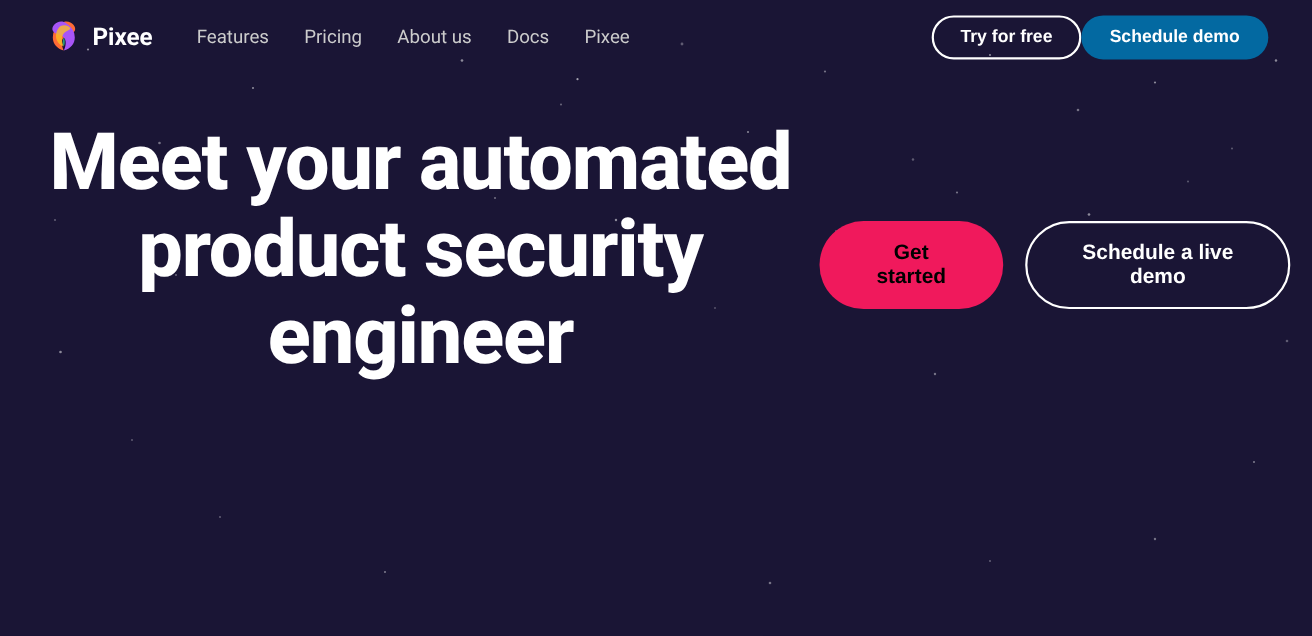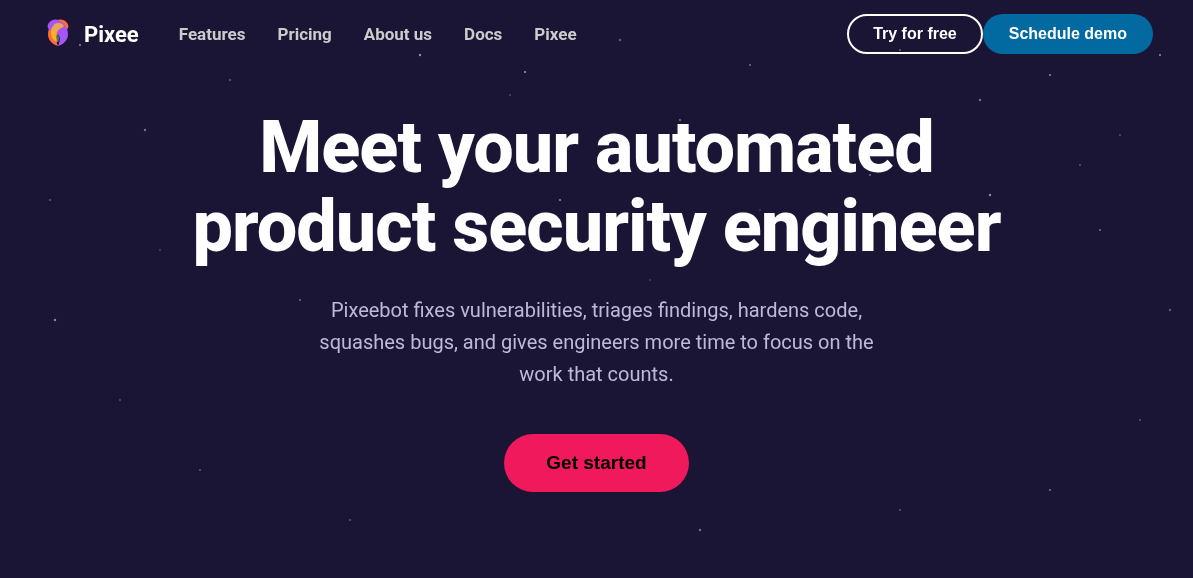--- a/index.html
+++ b/index.html
@@ -69,21 +69,21 @@
       display: flex;
       align-items: center;
       gap: 32px;
       list-style: none;
     }
 
     .nav-links li a {
       color: #cccccc;
       text-decoration: none;
       font-size: 17px;
-      font-weight: 700;
+      font-weight: 400;
     }
 
     .navbar-right {
       display: flex;
       align-items: flex-start;
     }
 
     .btn-try-free {
       background: transparent;
       border: 2px solid #ffffff;
@@ -104,21 +104,21 @@
       font-size: 16px;
       font-weight: 600;
       cursor: pointer;
     }
 
     
     .hero {
       position: relative;
       z-index: 10;
       display: flex;
-      flex-direction: column;
+      flex-direction: row;
       align-items: center;
       justify-content: center;
       text-align: center;
       padding: 40px 20px 30px;
     }
 
     .hero-title {
       font-size: 72px;
       font-weight: 800;
       line-height: 1.1;
@@ -247,17 +247,17 @@
     <button class="btn-try-free">Try for free</button>
     <button class="btn-schedule-demo-nav">Schedule demo</button>
   </div>
 </nav>
 
 <section class="hero">
   <h1 class="hero-title">
     <span>Meet your automated</span><br>
     <span>product security engineer</span>
   </h1>
-  <p class="hero-subtitle">Pixeebot fixes vulnerabilities, triages findings, hardens code, squashes bugs, and gives engineers more time to focus on the work that counts.</p>
   <div class="hero-buttons">
     <button class="btn-get-started">Get started</button>
+    <button class="btn-schedule-live">Schedule a live demo</button>
   </div>
 </section>
 
 </body></html>

